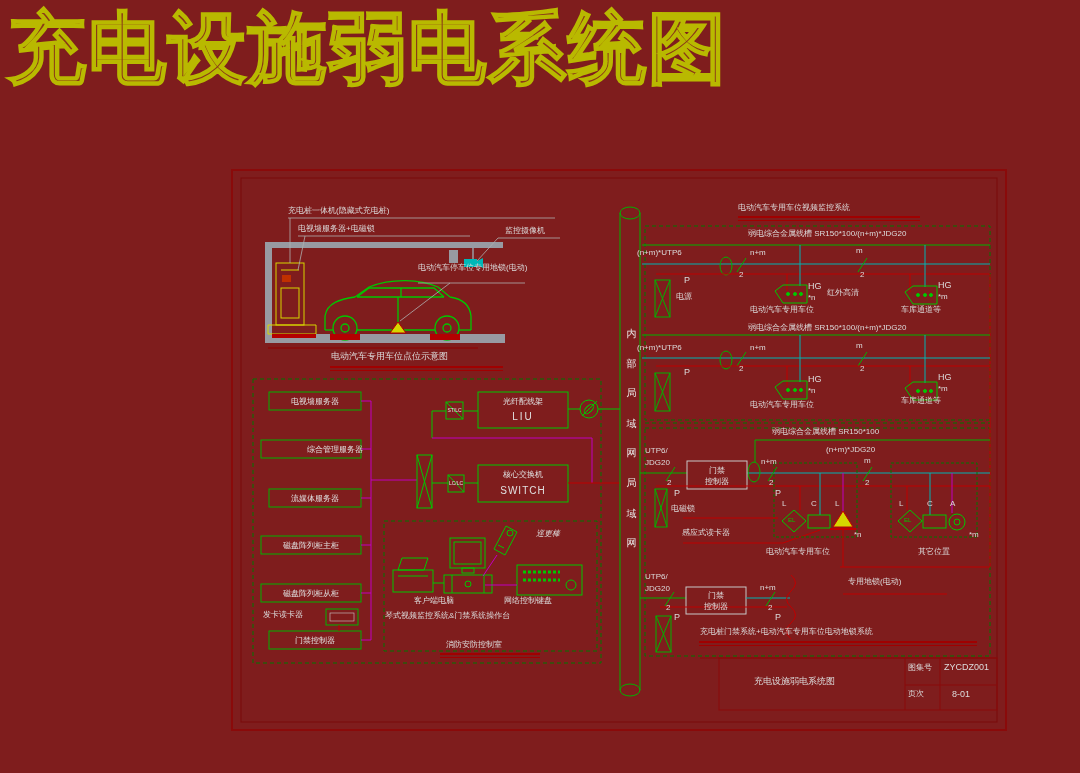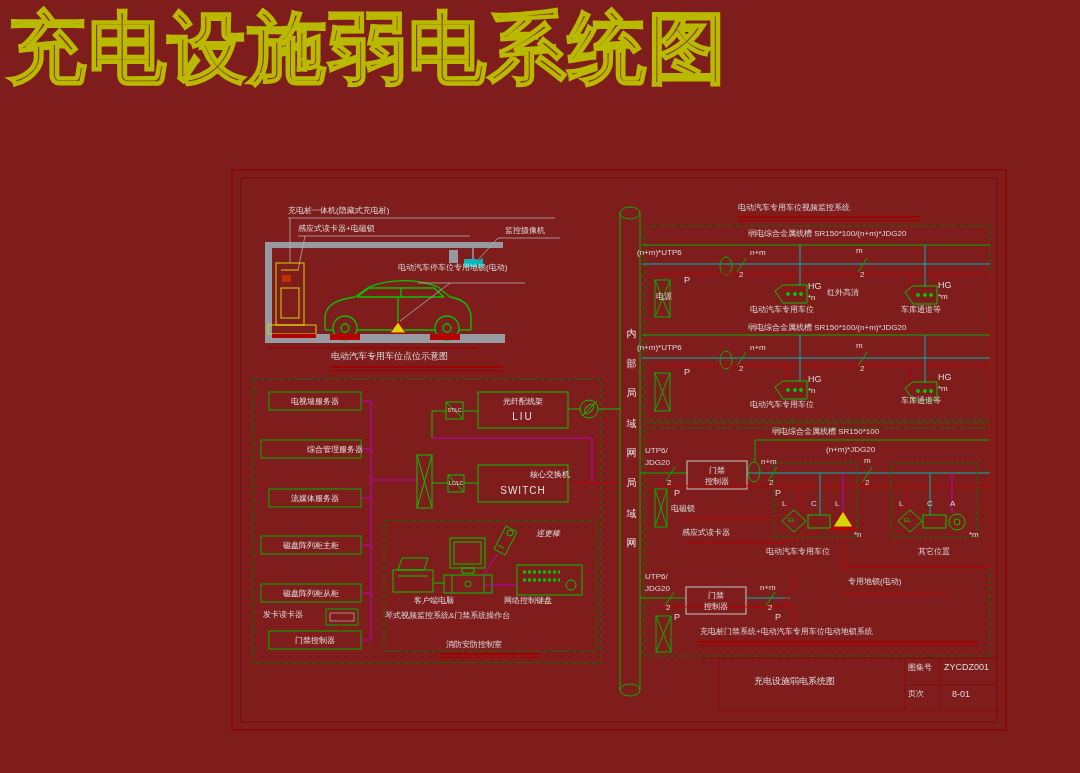--- a/index.html
+++ b/index.html
@@ -295,57 +295,57 @@
     <rect x="719" y="658" width="278" height="52"></rect>
     <line x1="905" y1="658" x2="905" y2="710"></line>
     <line x1="940" y1="658" x2="940" y2="710"></line>
     <line x1="905" y1="685" x2="997" y2="685"></line>
   </g>
 </svg>
 
 <div class="lbl main-title">充电设施弱电系统图</div>
 
 <div class="lbl" style="left:288px;top:207px;">充电桩一体机(隐藏式充电桩)</div>
-<div class="lbl" style="left:298px;top:225px;">感应式读卡器+电磁锁</div>
+<div class="lbl" style="left:298px;top:225px;">电视墙服务器+电磁锁</div>
 <div class="lbl" style="left:505px;top:227px;">监控摄像机</div>
-<div class="lbl" style="left:398px;top:264px;">电动汽车停车位专用地锁(电动)</div>
+<div class="lbl" style="left:418px;top:264px;">电动汽车停车位专用地锁(电动)</div>
 <div class="lbl" style="left:331px;top:352px;font-size:9px;">电动汽车专用车位点位示意图</div>
 
 <div class="boxtxt" style="left:269px;top:396px;width:92px;">电视墙服务器</div>
 <div class="boxtxt" style="left:261px;top:444px;width:100px;padding-left:24px;">综合管理服务器</div>
 <div class="boxtxt" style="left:269px;top:493px;width:92px;">流媒体服务器</div>
 <div class="boxtxt" style="left:261px;top:540px;width:100px;">磁盘阵列柜主柜</div>
 <div class="boxtxt" style="left:261px;top:588px;width:100px;">磁盘阵列柜从柜</div>
 <div class="lbl" style="left:263px;top:611px;">发卡读卡器</div>
 <div class="boxtxt" style="left:269px;top:635px;width:92px;">门禁控制器</div>
 
 <div class="boxtxt" style="left:478px;top:396px;width:90px;">光纤配线架</div>
 <div class="boxtxt" style="left:478px;top:411px;width:90px;font-size:10px;letter-spacing:2px;">LIU</div>
 <div class="boxtxt tiny grn" style="left:446px;top:407px;width:17px;">ST/LC</div>
-<div class="boxtxt" style="left:478px;top:469px;width:90px;margin-left:27px;">核心交换机</div>
+<div class="boxtxt" style="left:478px;top:469px;width:90px;">核心交换机</div>
 <div class="boxtxt" style="left:478px;top:485px;width:90px;font-size:10px;letter-spacing:1px;">SWITCH</div>
 <div class="boxtxt tiny grn" style="left:448px;top:480px;width:16px;">LC/LC</div>
 
 <div class="lbl" style="left:536px;top:530px;font-style:italic;">巡更棒</div>
 <div class="lbl" style="left:414px;top:597px;">客户端电脑</div>
 <div class="lbl" style="left:504px;top:597px;">网络控制键盘</div>
 <div class="lbl" style="left:385px;top:612px;">琴式视频监控系统&amp;门禁系统操作台</div>
 <div class="lbl" style="left:446px;top:641px;">消防安防控制室</div>
 
 <div class="riser-txt">内部局域网局域网</div>
 
 <div class="lbl" style="left:738px;top:204px;">电动汽车专用车位视频监控系统</div>
 <div class="lbl" style="left:748px;top:230px;">弱电综合金属线槽 SR150*100/(n+m)*JDG20</div>
 <div class="lbl" style="left:637px;top:249px;">(n+m)*UTP6</div>
 <div class="lbl" style="left:750px;top:249px;">n+m</div>
 <div class="lbl" style="left:856px;top:247px;">m</div>
 <div class="lbl" style="left:739px;top:271px;">2</div>
 <div class="lbl" style="left:860px;top:271px;">2</div>
 <div class="lbl" style="left:684px;top:276px;font-size:9px;">P</div>
-<div class="lbl" style="left:656px;top:293px;">电源</div>
+<div class="lbl" style="left:676px;top:293px;">电源</div>
 <div class="lbl" style="left:808px;top:282px;font-size:9px;">HG</div>
 <div class="lbl" style="left:808px;top:294px;">*n</div>
 <div class="lbl" style="left:827px;top:289px;">红外高清</div>
 <div class="lbl" style="left:938px;top:281px;font-size:9px;">HG</div>
 <div class="lbl" style="left:938px;top:293px;">*m</div>
 <div class="lbl" style="left:750px;top:306px;">电动汽车专用车位</div>
 <div class="lbl" style="left:901px;top:306px;">车库通道等</div>
 
 <div class="lbl" style="left:748px;top:324px;">弱电综合金属线槽 SR150*100/(n+m)*JDG20</div>
 <div class="lbl" style="left:637px;top:344px;">(n+m)*UTP6</div>

